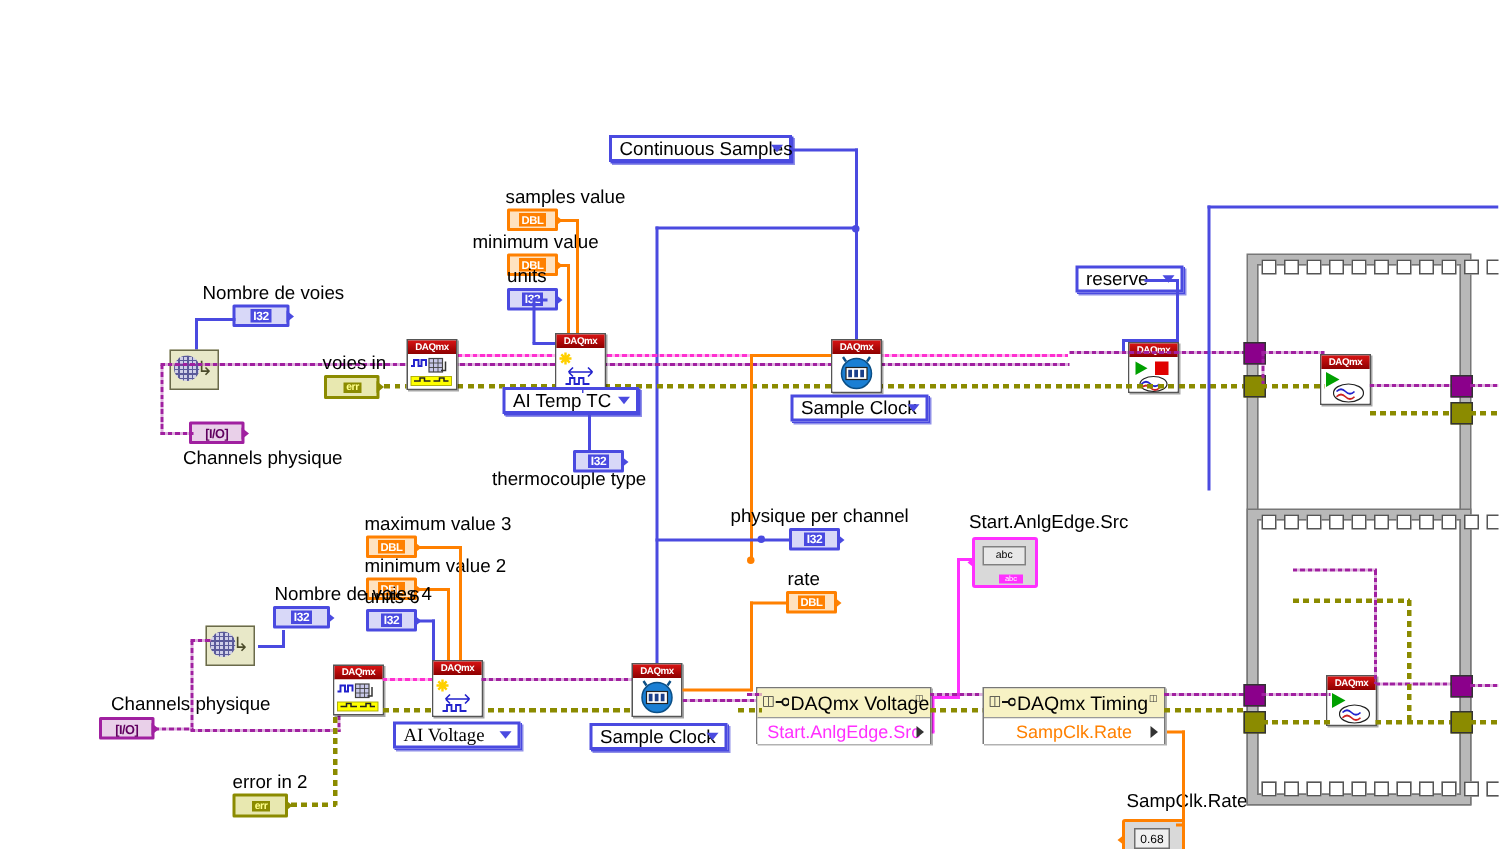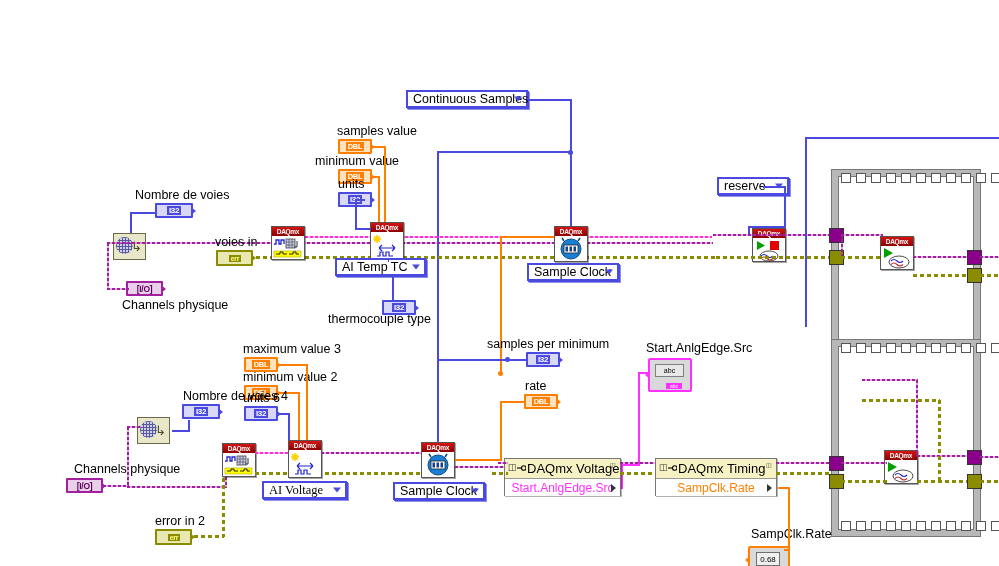--- a/index.html
+++ b/index.html
@@ -427,21 +427,21 @@
         <path d="M6 24 L9 24 L9 20 L12 20 L12 24 L15 24 L15 20 L18 20 L18 24 L22 24" stroke="#2222cc" stroke-width="1.2" fill="none"></path>
       </svg>
     </div>
   </div>
   <div class="ring" style="left:262px;top:481px;width:85px;font-family:Liberation Serif, serif;">
     <span>AI Voltage</span>
     <span class="cv"></span>
   </div>
   <div class="taskh" style="position:absolute;left:321px;top:452px;width:117px;"></div>
 
-  <div class="lbl" style="left:487px;top:338px;">samples per minimum</div>
+  <div class="lbl" style="left:487px;top:338px;">physique per channel</div>
   <div class="term t-i32" style="left:526px;top:352px;width:34px;">
     <span class="inner">I32</span>
     <span class="arrowR" style="border-left:5px solid #4a4ae0;"></span>
   </div>
   <div class="w wh blue" style="left:437px;top:359px;width:90px;height:2px;"></div>
   <div class="dot" style="left:505px;top:357px;"></div>
 
   <div class="lbl" style="left:525px;top:380px;">rate</div>
   <div class="term t-dbl" style="left:524px;top:394px;width:34px;">
     <span class="inner">DBL</span>

